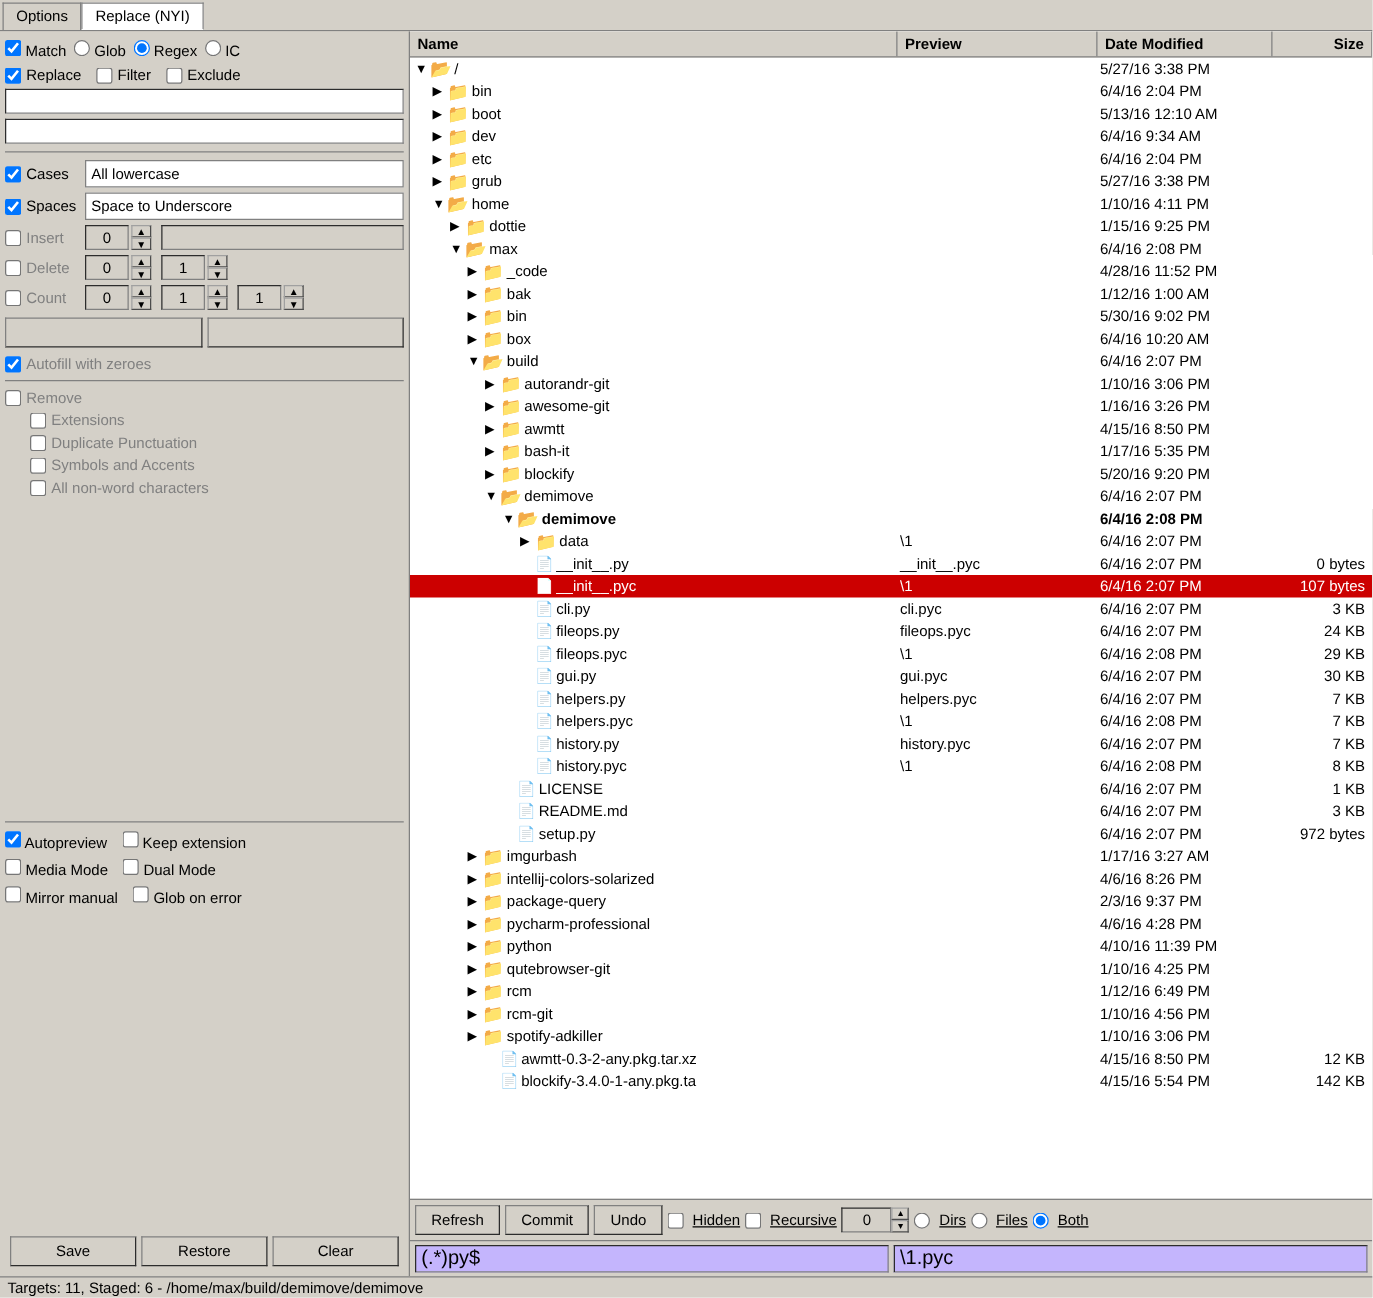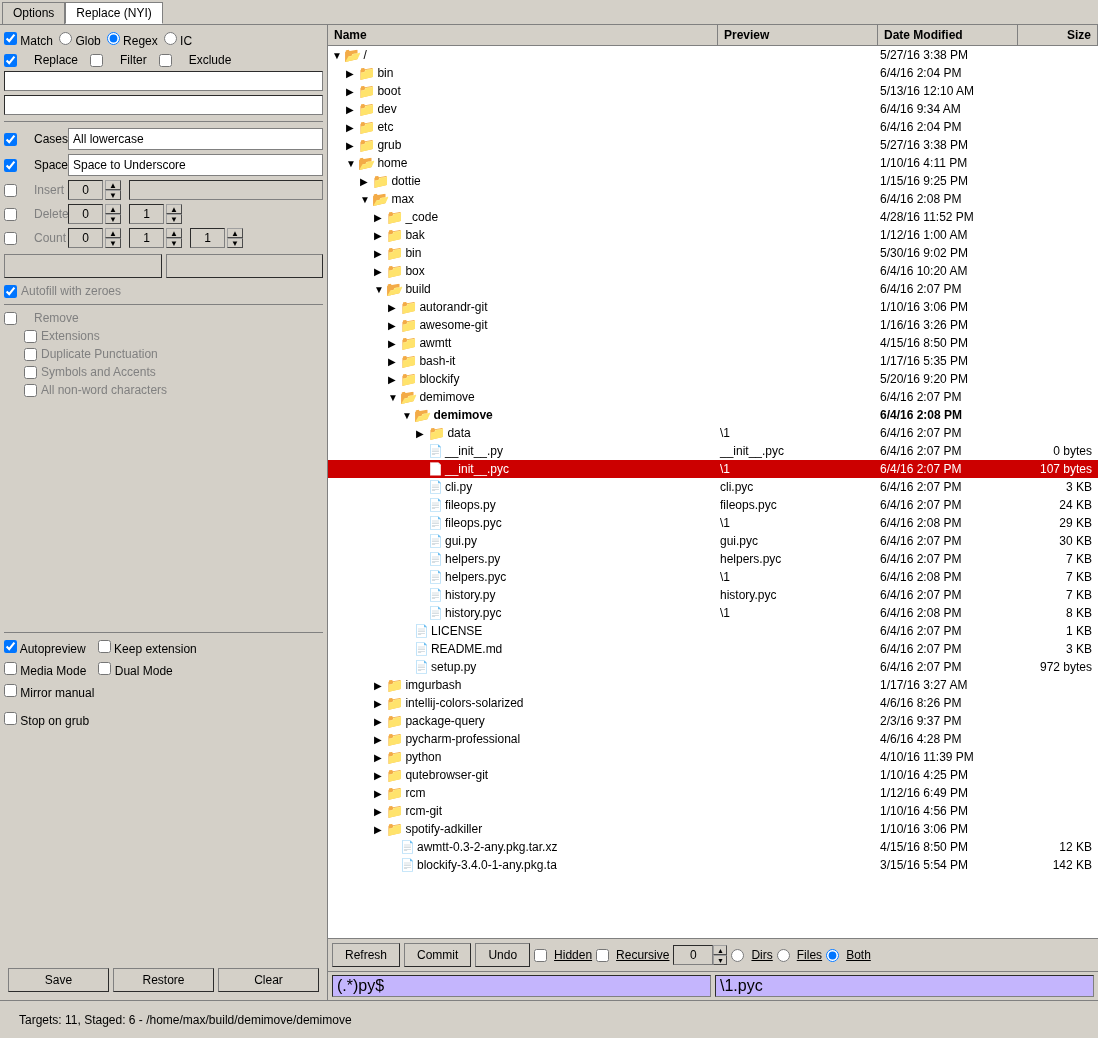--- a/index.html
+++ b/index.html
@@ -14,21 +14,21 @@
     .main-area { display: flex; flex: 1; overflow: hidden; }
 
     
     .left-panel { width: 328px; min-width: 328px; background: #d4d0c8; border-right: 1px solid #808080; display: flex; flex-direction: column; overflow-y: auto; padding: 4px; }
 
     
     .right-panel { flex: 1; display: flex; flex-direction: column; background: #ffffff; overflow: hidden; }
 
     
     .row { display: flex; align-items: center; gap: 4px; margin: 2px 0; }
-    .row label { display: flex; align-items: center; gap: 17px; cursor: pointer; }
+    .row label { display: flex; align-items: center; gap: 4px; cursor: pointer; }
     input[type="checkbox"] { width: 13px; height: 13px; cursor: pointer; }
     input[type="radio"] { width: 13px; height: 13px; cursor: pointer; }
 
     
     .match-row { display: flex; align-items: center; gap: 6px; margin: 3px 0; }
 
     
     .sep { border: none; border-top: 1px solid #808080; margin: 4px 0; }
 
     
@@ -80,21 +80,21 @@
     .bottom-check { display: flex; align-items: center; gap: 7px; font-size: 12px; text-decoration: underline; }
     .count-input { width: 40px; height: 20px; border: 1px inset #808080; background: #d4d0c8; text-align: center; font-size: 12px; }
     .count-spinner { display: flex; flex-direction: column; }
     .count-spin-btn { width: 14px; height: 10px; background: #d4d0c8; border: 1px outset #a0a0a0; font-size: 7px; display: flex; align-items: center; justify-content: center; cursor: pointer; }
 
     
     .regex-bar { display: flex; background: #d4d0c8; border-top: 1px solid #808080; padding: 3px 4px; gap: 4px; }
     .regex-input { flex: 1; height: 22px; border: 1px inset #808080; background: #c4b5fd; padding: 1px 4px; font-size: 16px; }
 
     
-    .status-bar { height: 38px; background: #d4d0c8; border-top: 1px solid #808080; display: flex; align-items: center; padding: 0 19px; font-size: 12px; }
+    .status-bar { height: 17px; background: #d4d0c8; border-top: 1px solid #808080; display: flex; align-items: center; padding: 0 6px; font-size: 12px; }
 
     
     .left-bottom-btns { display: flex; gap: 4px; padding: 4px; margin-top: auto; }
   </style>
 </head>
 <body>
 
 <div class="top-tabs">
   <div class="tab">Options</div>
   <div class="tab active">Replace (NYI)</div>
@@ -285,28 +285,28 @@
     <div style="display:flex; gap:12px; margin: 3px 0;">
       <label>
         <input type="checkbox" style="">
         <span>Media Mode</span>
       </label>
       <label>
         <input type="checkbox" style="">
         <span>Dual Mode</span>
       </label>
     </div>
-    <div style="display:flex; gap:12px; margin: 3px 0; flex-direction: column;">
+    <div style="display:flex; gap:12px; margin: 3px 0;">
       <label>
         <input type="checkbox" style="">
         <span>Mirror manual</span>
       </label>
       <label>
         <input type="checkbox" style="">
-        <span>Stop on grub</span>
+        <span>Glob on error</span>
       </label>
     </div>
 
     <div class="left-bottom-btns">
       <button class="left-btn">Save</button>
       <button class="left-btn">Restore</button>
       <button class="left-btn">Clear</button>
     </div>
   </div>
 
@@ -816,21 +816,21 @@
           <div class="tree-cell tree-cell-size">12 KB</div>
         </div>
         <div class="tree-row">
           <div class="tree-cell tree-cell-name">
             <span class="tree-indent" style="width: 56px; display: inline-block;"></span>
             <span style="width: 10px; display: inline-block;"></span>
             <span class="icon-file">📄</span>
             <span>blockify-3.4.0-1-any.pkg.ta</span>
           </div>
           <div class="tree-cell tree-cell-preview"></div>
-          <div class="tree-cell tree-cell-date">3/15/16 5:54 PM</div>
+          <div class="tree-cell tree-cell-date">4/15/16 5:54 PM</div>
           <div class="tree-cell tree-cell-size">142 KB</div>
         </div>
       </div>
 
     <div class="bottom-toolbar">
       <button class="bottom-btn">Refresh</button>
       <button class="bottom-btn">Commit</button>
       <button class="bottom-btn">Undo</button>
       <label class="bottom-check">
         <input type="checkbox" style="">

